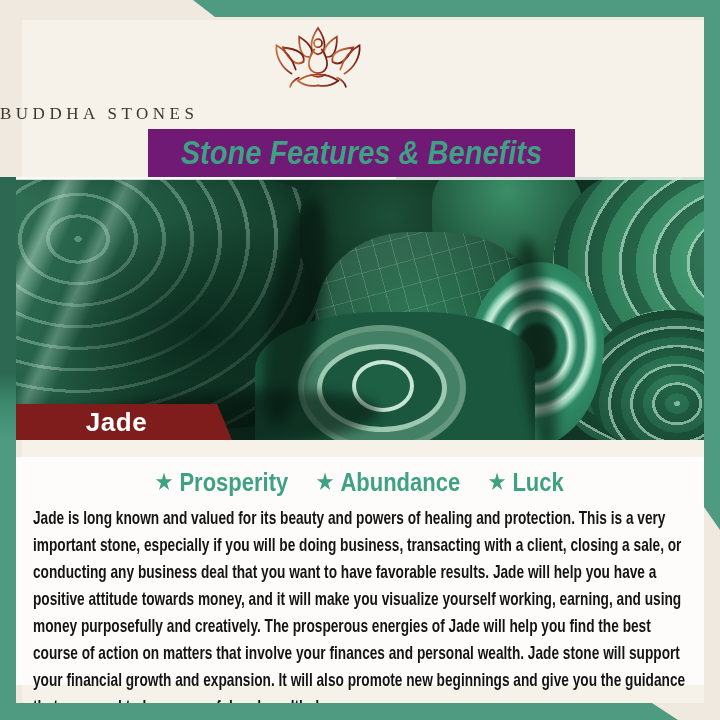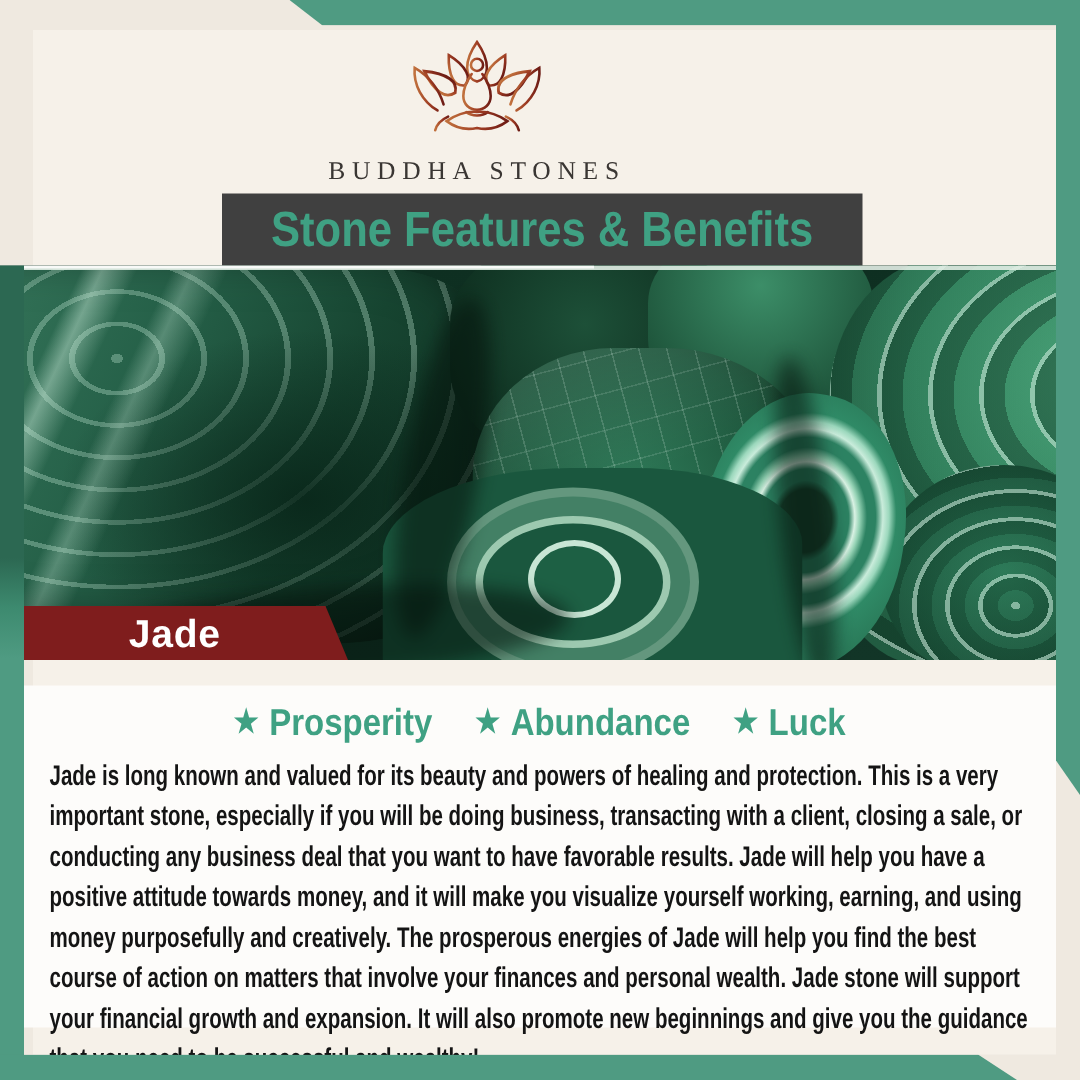--- a/index.html
+++ b/index.html
@@ -10,27 +10,27 @@
   .band{position:absolute;background:#4f9b82;}
   .band-top{left:0;top:0;width:720px;height:17px;
             clip-path:polygon(193px 0,720px 0,720px 17px,215px 17px);}
   .band-right{left:704px;top:0;width:16px;height:530px;
               clip-path:polygon(0 0,16px 0,16px 530px,0 507px);}
   .band-left{left:0;top:177px;width:16px;height:543px;
              background:linear-gradient(to bottom,#2c6852 0,#2c6852 195px,#3d8a6f 228px,#4f9b82 262px,#4f9b82 100%);}
   .band-bottom{left:0;top:703px;width:720px;height:17px;
                clip-path:polygon(0 0,652px 0,678px 17px,0 17px);}
   
-  .logo-wrap{position:absolute;left:0;top:24px;width:636px;text-align:center;}
+  .logo-wrap{position:absolute;left:0;top:24px;width:636px;}
   .logo-svg{display:block;margin:0 auto;width:172px;height:76px;}
   .brand-name{margin-top:4px;font-family:"Liberation Serif",serif;font-size:17px;
               letter-spacing:4.5px;color:#3a3633;}
   
-  .banner{position:absolute;left:148px;top:129px;width:427px;height:48px;background:#404040;
-          display:flex;align-items:center;justify-content:center;}
+  .banner{position:absolute;left:148px;top:129px;width:427px;height:48px;background:#701a75;
+          display:flex;align-items:center;justify-content:center;font-style:italic;}
   .banner-title{font-size:33px;font-weight:bold;color:#3fa183;white-space:nowrap;
                 display:inline-block;transform:scaleX(.88);}
   
   .photo{position:absolute;left:0;top:177px;width:720px;height:263px;overflow:hidden;
          background:linear-gradient(#0e2f21,#123527);}
   .photo .st{position:absolute;}
   .glint{position:absolute;left:0;top:0;width:100%;height:3px;background:rgba(226,238,230,.9);}
   .glint2{position:absolute;left:0;top:0;width:55%;height:2px;background:rgba(250,252,250,.95);}
   .s-topleft{left:-20px;top:2px;width:350px;height:250px;border-radius:8% 22% 30% 14%;
     background:

